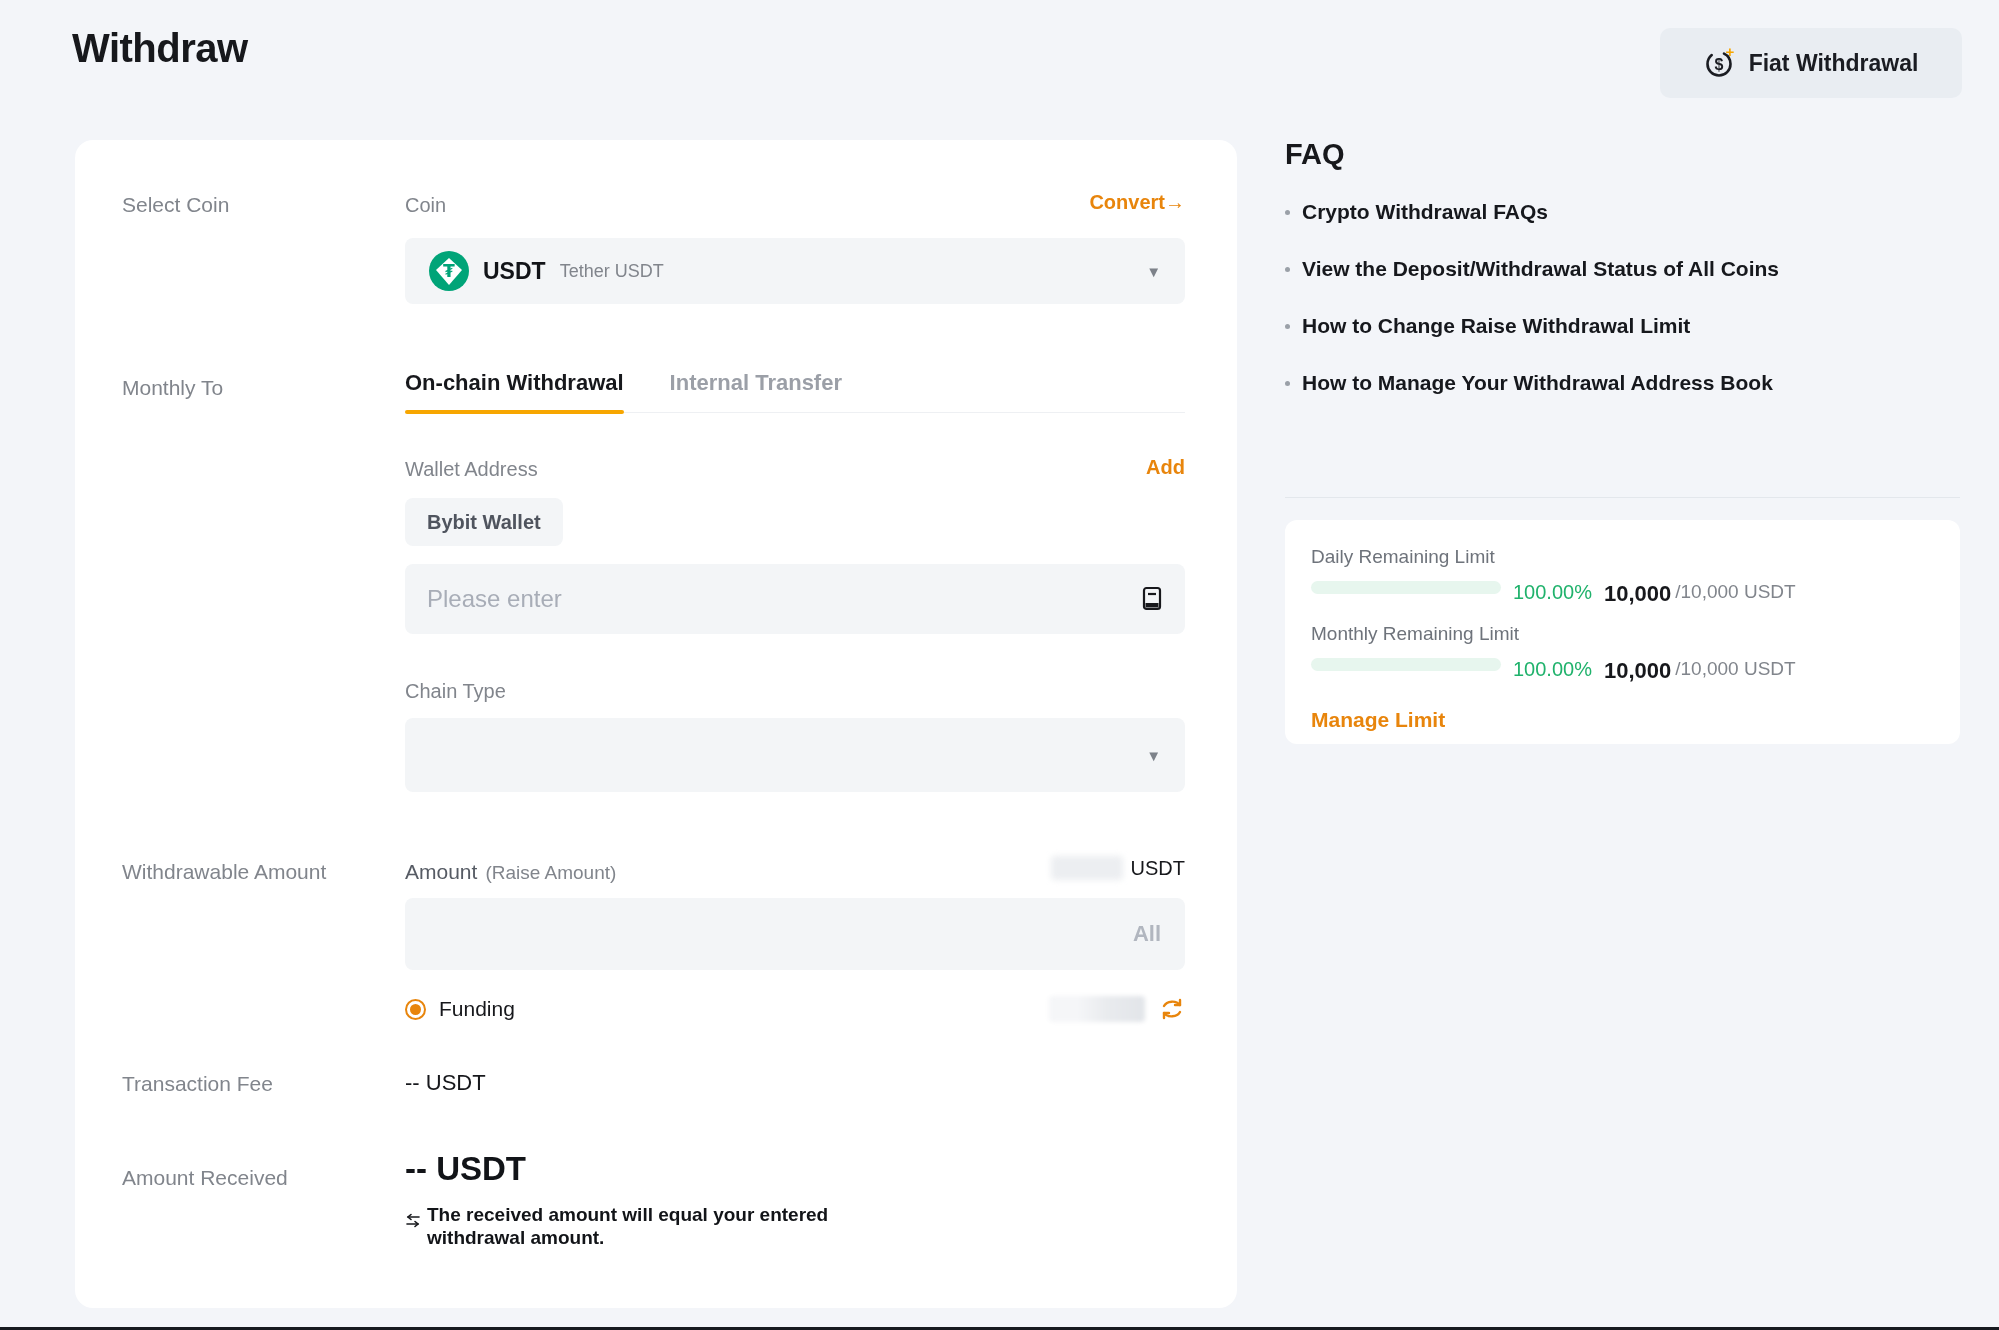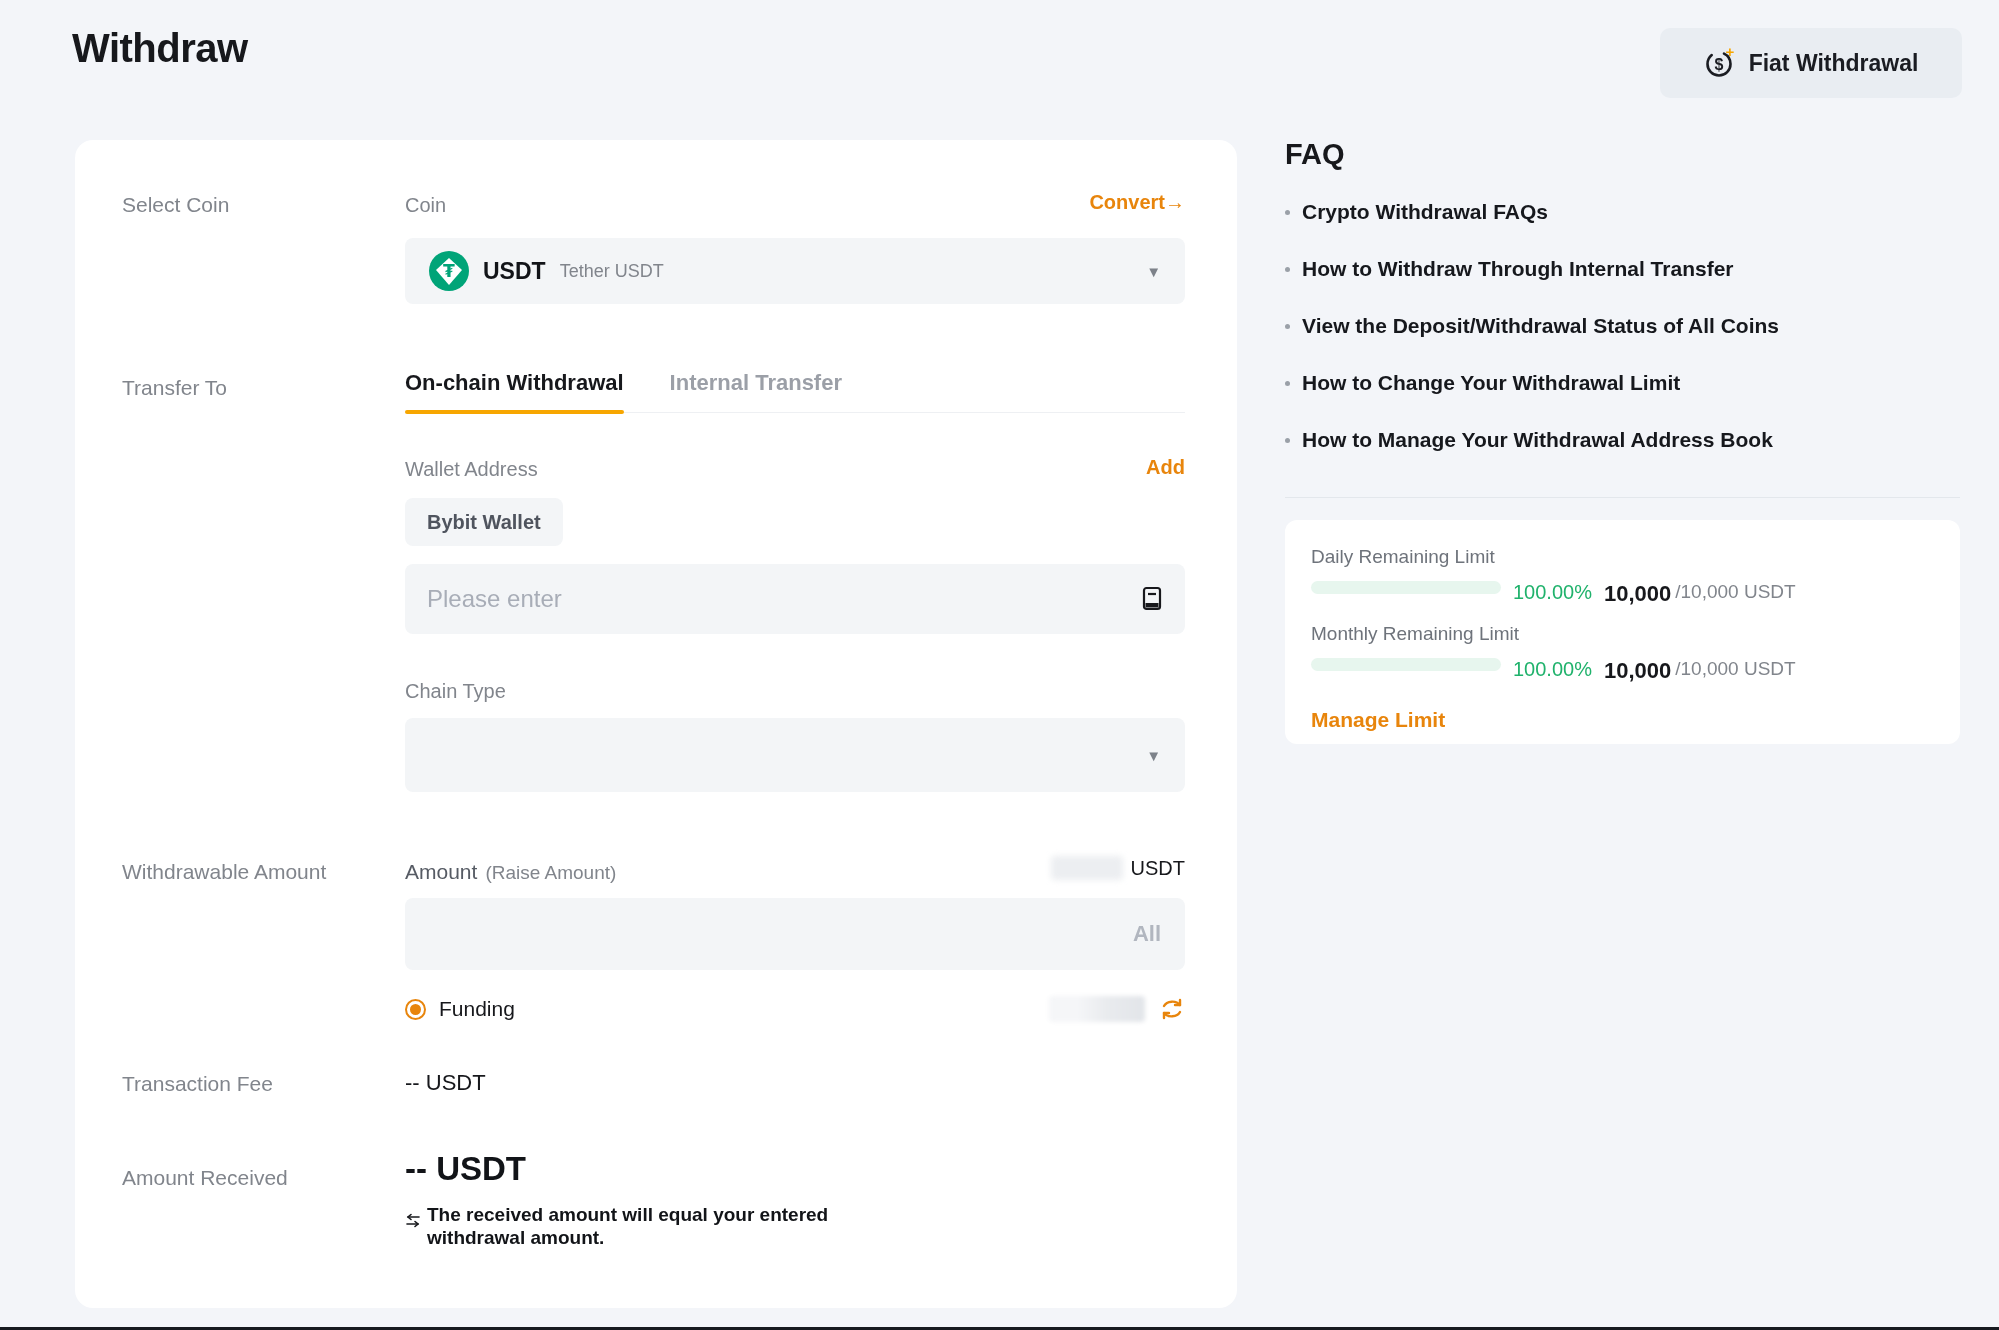--- a/index.html
+++ b/index.html
@@ -202,21 +202,21 @@
         <circle cx="20" cy="20" r="20" fill="#00a478"></circle>
         <polygon points="20,7 33,19 20,34 7,19" fill="#ffffff"></polygon>
         <text x="20" y="26" font-size="17" font-weight="bold" fill="#00a478" text-anchor="middle" font-family="DejaVu Sans, sans-serif">₮</text>
       </svg>
     </span>
     <span class="coin-symbol">USDT</span>
     <span class="coin-name">Tether USDT</span>
     <span class="caret">▼</span>
   </div>
 
-  <div class="abs row-label lbl-withdraw-to">Transfer To</div>
+  <div class="abs row-label lbl-withdraw-to">Monthly To</div>
 
   <div class="abs tabs">
     <div class="tab active">On-chain Withdrawal</div>
     <div class="tab inactive">Internal Transfer</div>
   </div>
 
   <div class="abs field-label lbl-wallet-address">Wallet Address</div>
   <div class="abs orange-link link-add">Add</div>
 
   <div class="abs chip">Bybit Wallet</div>
@@ -291,29 +291,25 @@
 
 <div class="abs faq-title">FAQ</div>
 
 <div class="abs faq-list">
   <div class="faq-item">
     <span class="faq-bullet"></span>
     <span class="faq-text">Crypto Withdrawal FAQs</span>
   </div>
   <div class="faq-item">
     <span class="faq-bullet"></span>
-    <span class="faq-text">How to Withdraw Through Internal Transfer</span>
+    <span class="faq-text">View the Deposit/Withdrawal Status of All Coins</span>
   </div>
   <div class="faq-item">
     <span class="faq-bullet"></span>
-    <span class="faq-text">View the Deposit/Withdrawal Status of All Coins</span>
-  </div>
-  <div class="faq-item">
-    <span class="faq-bullet"></span>
-    <span class="faq-text">How to Change Your Withdrawal Limit</span>
+    <span class="faq-text">How to Change Raise Withdrawal Limit</span>
   </div>
   <div class="faq-item">
     <span class="faq-bullet"></span>
     <span class="faq-text">How to Manage Your Withdrawal Address Book</span>
   </div>
 </div>
 
 <div class="abs faq-divider"></div>
 
 <div class="abs limit-card">

